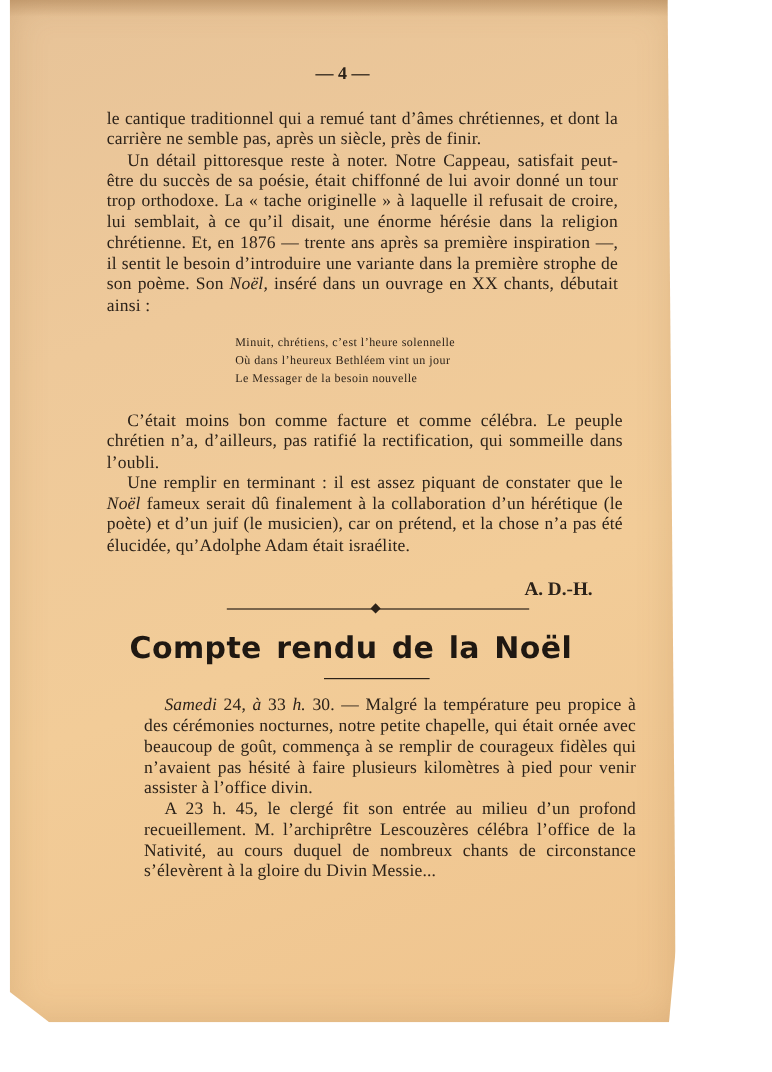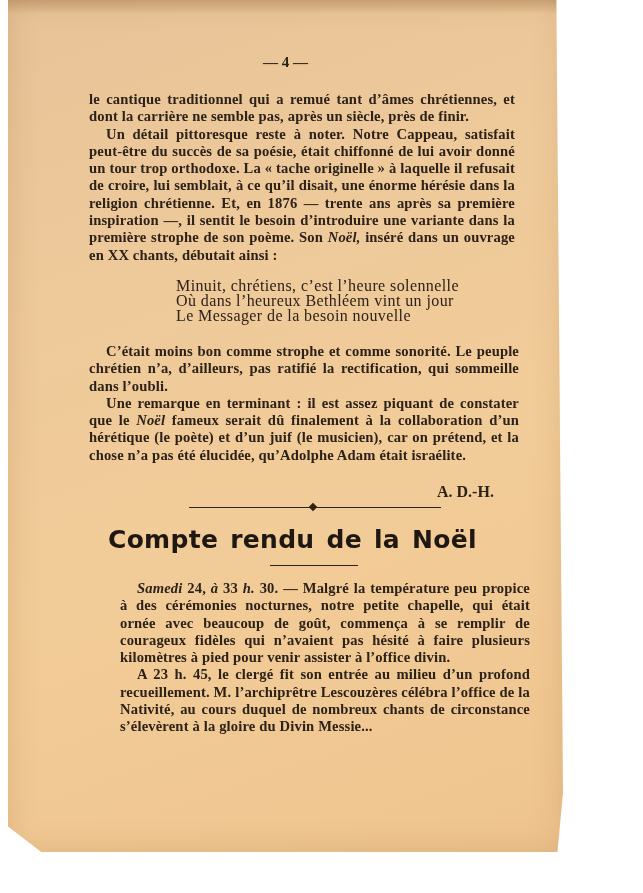--- a/index.html
+++ b/index.html
@@ -30,29 +30,28 @@
       font-weight: bold; font-size: 15px; color: #2a2118;
     }
     .text {
       position: absolute;
       color: #2c2219;
       font-family: "Liberation Serif", serif;
       font-size: 14.6px;
       line-height: 17.3px;
       text-align: justify;
       letter-spacing: 0.15px;
-      font-weight: bold;
     }
     .block1 { left: 81px; top: 91px; width: 426px; }
     .p { margin: 0; }
     .indent { text-indent: 17px; }
     .verse {
-      position: absolute; left: 168px; top: 278px;
+      position: absolute; left: 188px; top: 278px;
       font-family: "Liberation Serif", serif;
-      font-size: 16px; line-height: 15.2px; color: #2c2219;
+      font-size: 10px; line-height: 15.2px; color: #2c2219;
       letter-spacing: 0.4px;
     }
     .verse div { white-space: nowrap; }
     .block2 { left: 81px; top: 343px; width: 430px; }
     .signature {
       position: absolute; left: 429px; top: 483px;
       font-family: "Liberation Serif", serif; font-weight: bold;
       font-size: 16px; color: #2c2219;
     }
     .ornament {
@@ -89,22 +88,22 @@
     <p class="p indent"><span>Un détail pittoresque reste à noter. Notre Cappeau, satisfait peut-être du succès de sa poésie, était chiffonné de lui avoir donné un tour trop orthodoxe. La « tache originelle » à laquelle il refusait de croire, lui semblait, à ce qu’il disait, une énorme hérésie dans la religion chrétienne. Et, en 1876 — trente ans après sa première inspiration —, il sentit le besoin d’introduire une variante dans la première strophe de son poème. Son </span><em>Noël,</em><span> inséré dans un ouvrage en XX chants, débutait ainsi :</span></p>
   </div>
 
   <div class="verse">
     <div>Minuit, chrétiens, c’est l’heure solennelle</div>
     <div>Où dans l’heureux Bethléem vint un jour</div>
     <div>Le Messager de la besoin nouvelle</div>
   </div>
 
   <div class="text block2">
-    <p class="p indent"><span>C’était moins bon comme strophe et comme sonorité. Le peuple chrétien n’a, d’ailleurs, pas ratifié la rectification, qui sommeille dans l’oubli.</span></p>
-    <p class="p indent"><span>Une remarque en terminant : il est assez piquant de constater que le </span><em>Noël</em><span> fameux serait dû finalement à la collaboration d’un hérétique (le poète) et d’un juif (le musicien), car on prétend, et la chose n’a pas été élucidée, qu’Adolphe Adam était israélite.</span></p>
+    <p class="p indent"><span>C’était moins bon comme facture et comme célébra. Le peuple chrétien n’a, d’ailleurs, pas ratifié la rectification, qui sommeille dans l’oubli.</span></p>
+    <p class="p indent"><span>Une remplir en terminant : il est assez piquant de constater que le </span><em>Noël</em><span> fameux serait dû finalement à la collaboration d’un hérétique (le poète) et d’un juif (le musicien), car on prétend, et la chose n’a pas été élucidée, qu’Adolphe Adam était israélite.</span></p>
   </div>
 
   <div class="signature">A. D.-H.</div>
 
   <div class="ornament">
     <div class="line"></div>
     <div class="diamond"></div>
   </div>
 
   <div class="section-title">Compte rendu de la Noël</div>

